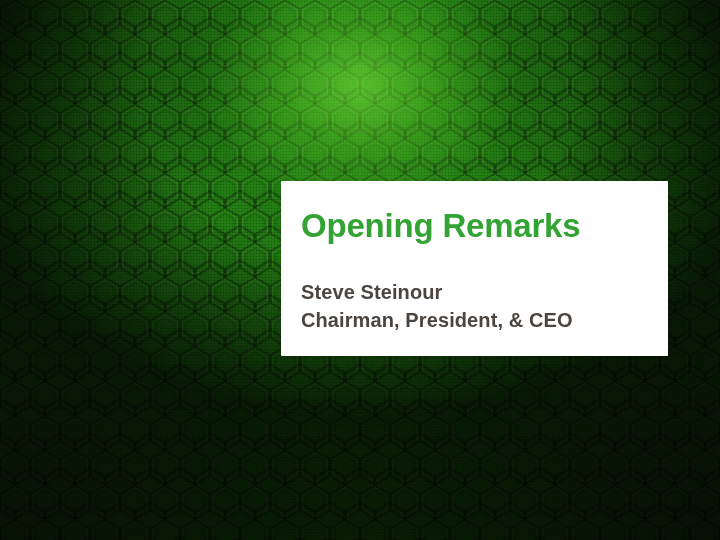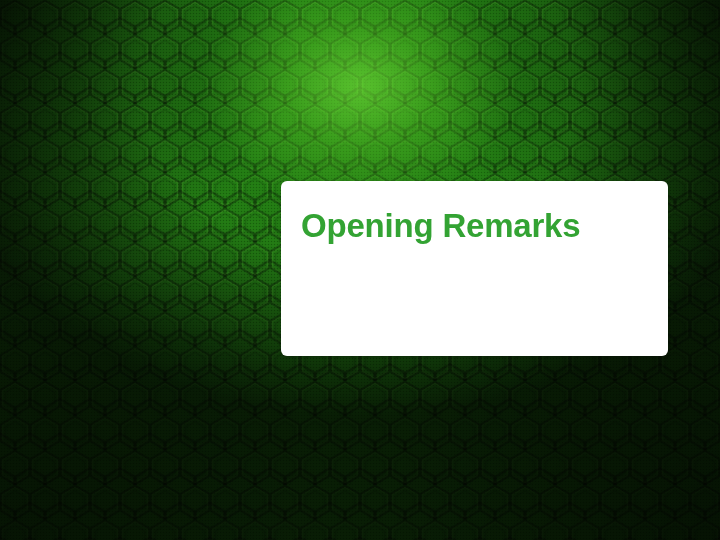--- a/index.html
+++ b/index.html
@@ -76,21 +76,21 @@
   }
 
   
   #content-card {
     position: absolute;
     left: 281px;
     top: 181px;
     width: 387px;
     height: 175px;
     background: #ffffff;
-    border-radius: 6px;
+    border-radius: 1px;
     box-shadow: 0 1px 3px rgba(0,0,0,0.22);
     box-sizing: border-box;
     padding: 26px 0 0 20px;
   }
 
   #slide-title {
     margin: 0;
     font-size: 33px;
     font-weight: bold;
     line-height: 38px;
@@ -143,16 +143,20 @@
   </svg>
 
   <div id="bg-speckle" class="hex-layer"></div>
   <div id="bg-vignette" class="hex-layer"></div>
   <div id="bg-corner-dark" class="hex-layer"></div>
 
   <div id="content-card">
 
     <h1 id="slide-title">Opening Remarks</h1>
 
+    <div id="speaker-block">
+      <div class="speaker-line">Steve Steinour</div>
+      <div class="speaker-line">Chairman, President, &amp; CEO</div>
+    </div>
 
   </div>
 
 </div>
 
 </body></html>

